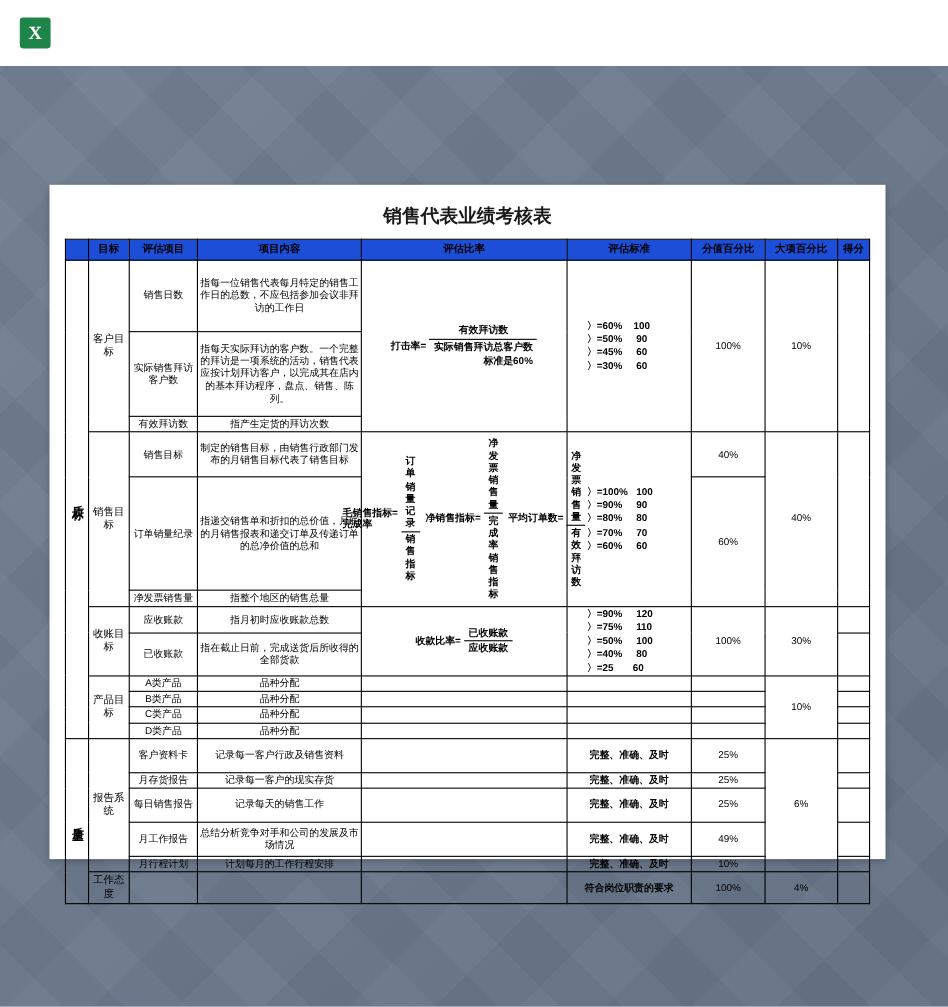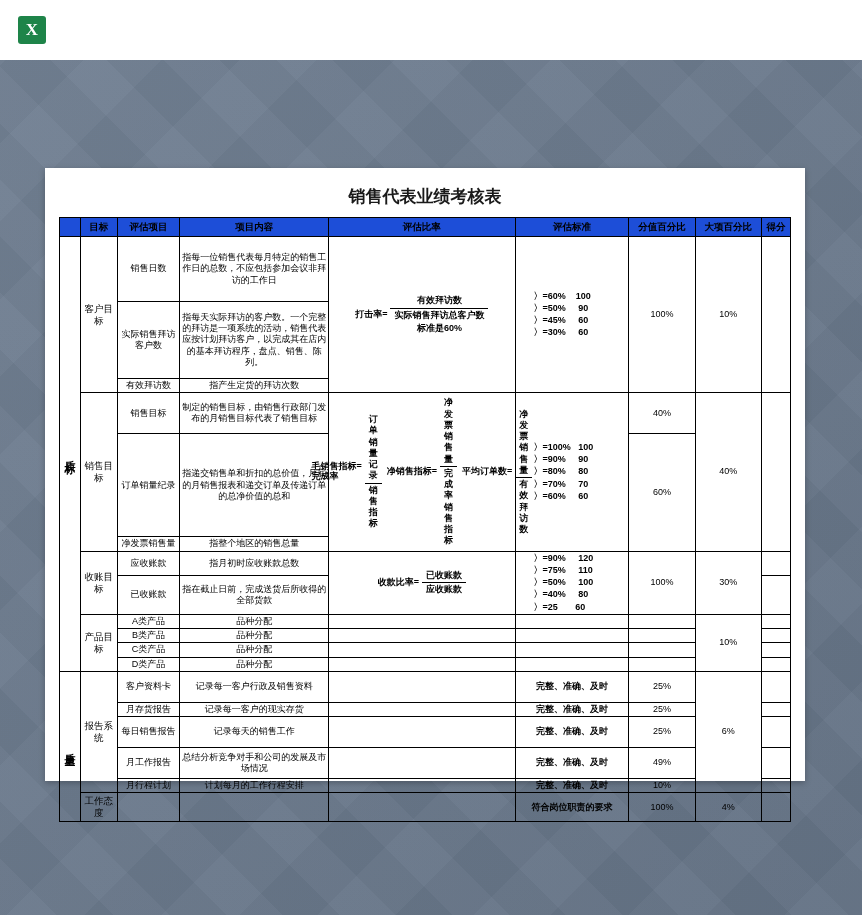--- a/index.html
+++ b/index.html
@@ -73,21 +73,21 @@
     line-height:1.1;
   }
   td.vert2{
     font-size:9.5px;width:34px;
   }
   td.vert2 span{display:inline-block;}
   .frac{
     display:inline-block;text-align:center;vertical-align:middle;
   }
   .frac .num{border-bottom:1px solid #000;padding:0 4px 1px 4px;display:block;font-weight:bold;}
-  .frac .den{padding:1px 4px 0 4px;display:block;font-weight:bold;}
+  .frac .den{padding:1px 4px 0 4px;display:block;font-weight:bold;text-align:right;}
   .ratio-cell{
     display:flex;align-items:center;justify-content:center;gap:3px;
     font-size:9px;
   }
   .ratio-label{white-space:nowrap;font-weight:normal;}
   .std-list{
     display:flex;flex-direction:column;gap:1px;align-items:flex-start;
     padding-left:16px;font-weight:bold;font-size:9px;
   }
   .std-list div{white-space:pre;}

